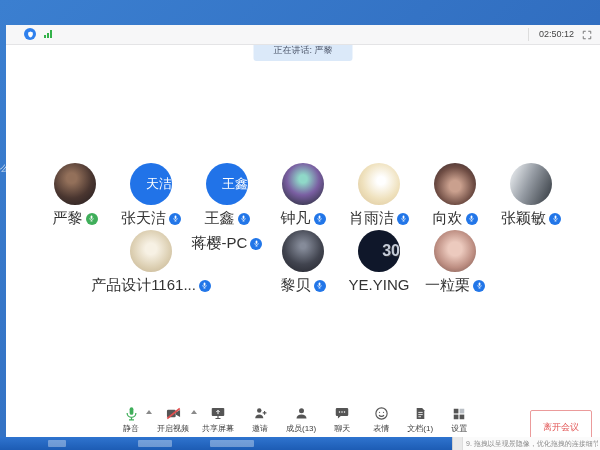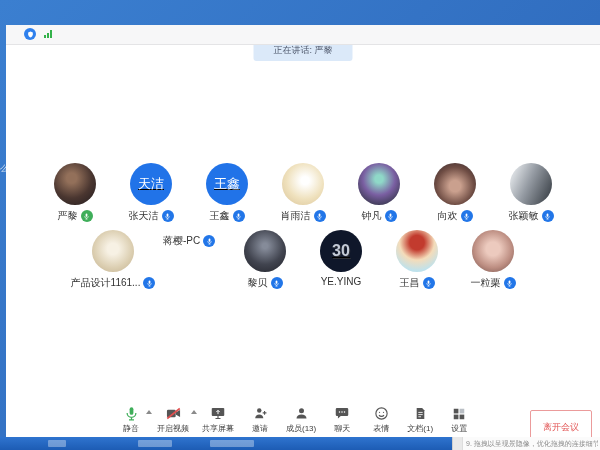--- a/index.html
+++ b/index.html
@@ -18,24 +18,24 @@
   .signal{display:flex;align-items:flex-end;gap:1px;}
   .signal i{display:block;width:2px;background:#34b24a;}
   .sb-right{position:absolute;right:8px;top:0;height:19px;display:flex;align-items:center;gap:8px;}
   .timer{font-size:9px;color:#444;border-left:1px solid #ddd;padding-left:10px;height:13px;line-height:13px;}
   
   .main{position:absolute;left:6px;top:45px;right:0;bottom:13px;background:#ffffff;z-index:2;}
   .pill{position:absolute;top:-5px;left:50%;transform:translateX(-50%);background:#dbe9f9;color:#4f586c;font-size:9px;padding:4px 20px;border-radius:3px;white-space:nowrap;}
   .row{position:absolute;left:0;right:0;display:flex;justify-content:center;gap:17px;}
   .row1{top:118px;} .row2{top:185px;}
   .card{width:59px;display:flex;flex-direction:column;align-items:center;}
-  .av{width:42px;height:42px;border-radius:50%;display:flex;align-items:center;justify-content:center;overflow:hidden;text-decoration:underline;}
+  .av{width:42px;height:42px;border-radius:50%;display:flex;align-items:center;justify-content:flex-end;overflow:hidden;}
   .avtext{color:#fff;font-size:13px;}
   .nm{margin-top:4px;display:flex;align-items:center;gap:3px;white-space:nowrap;}
-  .nm span.pname{font-size:10px;color:#333;}
+  .nm span.pname{font-size:15px;color:#333;}
   .micbadge{width:12px;height:12px;border-radius:50%;display:inline-flex;align-items:center;justify-content:center;flex:0 0 auto;}
   .mic-blue{background:#2276e8;} .mic-green{background:#3fae5a;}
   
   .av-blue{background:#2173e8;}
   .av0{background:radial-gradient(circle at 42% 36%,#93705a 14%,#4a3630 55%,#201b1e 100%);}
   .av3{background:radial-gradient(circle at 55% 42%,#ffffff 12%,#efe1bd 55%,#d8c194 100%);}
   .av4{background:radial-gradient(circle at 50% 38%,#8fd8c8 12%,#7a5fa2 48%,#232b33 95%);}
   .av5{background:radial-gradient(circle at 50% 55%,#caa08e 18%,#6f4d44 60%,#2e2328 100%);}
   .av6{background:linear-gradient(115deg,#d6dade 15%,#969ca4 45%,#4b5158 85%);}
   .av7{background:radial-gradient(circle at 50% 45%,#f7f1e4 18%,#dccfb2 60%,#c0ae8c 100%);}
@@ -73,20 +73,28 @@
         <svg width="7" height="7" viewBox="0 0 24 24">
             <path d="M12 2l8 3v6c0 5-3.5 9-8 11-4.5-2-8-6-8-11V5z" fill="#fff"></path>
           </svg>
       </span>
       <span class="signal">
         <i style="height:3px;"></i>
           <i style="height:5px;"></i>
           <i style="height:8px;"></i>
       </span>
     </div>
+    <div class="sb-right">
+      <span class="timer">02:50:12</span>
+      <span>
+        <svg width="10" height="10" viewBox="0 0 24 24" fill="none" stroke="#777" stroke-width="2.4">
+            <path d="M3 9V3h6M15 3h6v6M21 15v6h-6M9 21H3v-6"></path>
+          </svg>
+      </span>
+    </div>
   </div>
 
   <div class="main">
     <div class="pill">正在讲话: 严黎</div>
 
     <div class="row row1">
       <div class="card">
         <div class="av av0"></div>
         <div class="nm">
             <span class="pname">严黎</span>
@@ -120,35 +128,35 @@
             <span class="pname">王鑫</span>
             <span class="micbadge mic-blue">
               <svg width="7" height="7" viewBox="0 0 24 24">
                 <rect x="9" y="2" width="6" height="11" rx="3" fill="#fff"></rect>
                 <path d="M5.5 11a6.5 6.5 0 0 0 13 0M12 17.5V21M8.5 21h7" stroke="#fff" stroke-width="2" fill="none"></path>
               </svg>
             </span>
           </div>
       </div>
       <div class="card">
+        <div class="av av4"></div>
+        <div class="nm">
+            <span class="pname">钟凡</span>
+            <span class="micbadge mic-blue">
+              <svg width="7" height="7" viewBox="0 0 24 24">
+                <rect x="9" y="2" width="6" height="11" rx="3" fill="#fff"></rect>
+                <path d="M5.5 11a6.5 6.5 0 0 0 13 0M12 17.5V21M8.5 21h7" stroke="#fff" stroke-width="2" fill="none"></path>
+              </svg>
+            </span>
+          </div>
+      </div>
+      <div class="card">
         <div class="av av3"></div>
         <div class="nm">
             <span class="pname">肖雨洁</span>
-            <span class="micbadge mic-blue">
-              <svg width="7" height="7" viewBox="0 0 24 24">
-                <rect x="9" y="2" width="6" height="11" rx="3" fill="#fff"></rect>
-                <path d="M5.5 11a6.5 6.5 0 0 0 13 0M12 17.5V21M8.5 21h7" stroke="#fff" stroke-width="2" fill="none"></path>
-              </svg>
-            </span>
-          </div>
-      </div>
-      <div class="card">
-        <div class="av av4"></div>
-        <div class="nm">
-            <span class="pname">钟凡</span>
             <span class="micbadge mic-blue">
               <svg width="7" height="7" viewBox="0 0 24 24">
                 <rect x="9" y="2" width="6" height="11" rx="3" fill="#fff"></rect>
                 <path d="M5.5 11a6.5 6.5 0 0 0 13 0M12 17.5V21M8.5 21h7" stroke="#fff" stroke-width="2" fill="none"></path>
               </svg>
             </span>
           </div>
       </div>
       <div class="card">
         <div class="av av5"></div>
@@ -211,32 +219,20 @@
               </svg>
             </span>
           </div>
       </div>
       <div class="card">
         <div class="av av10">
             <span class="avtext">30</span>
           </div>
         <div class="nm">
             <span class="pname">YE.YING</span>
-          </div>
-      </div>
-      <div class="card">
-        <div class="av av11"></div>
-        <div class="nm">
-            <span class="pname">王昌</span>
-            <span class="micbadge mic-blue">
-              <svg width="7" height="7" viewBox="0 0 24 24">
-                <rect x="9" y="2" width="6" height="11" rx="3" fill="#fff"></rect>
-                <path d="M5.5 11a6.5 6.5 0 0 0 13 0M12 17.5V21M8.5 21h7" stroke="#fff" stroke-width="2" fill="none"></path>
-              </svg>
-            </span>
           </div>
       </div>
       <div class="card">
         <div class="av av12"></div>
         <div class="nm">
             <span class="pname">一粒栗</span>
             <span class="micbadge mic-blue">
               <svg width="7" height="7" viewBox="0 0 24 24">
                 <rect x="9" y="2" width="6" height="11" rx="3" fill="#fff"></rect>
                 <path d="M5.5 11a6.5 6.5 0 0 0 13 0M12 17.5V21M8.5 21h7" stroke="#fff" stroke-width="2" fill="none"></path>

